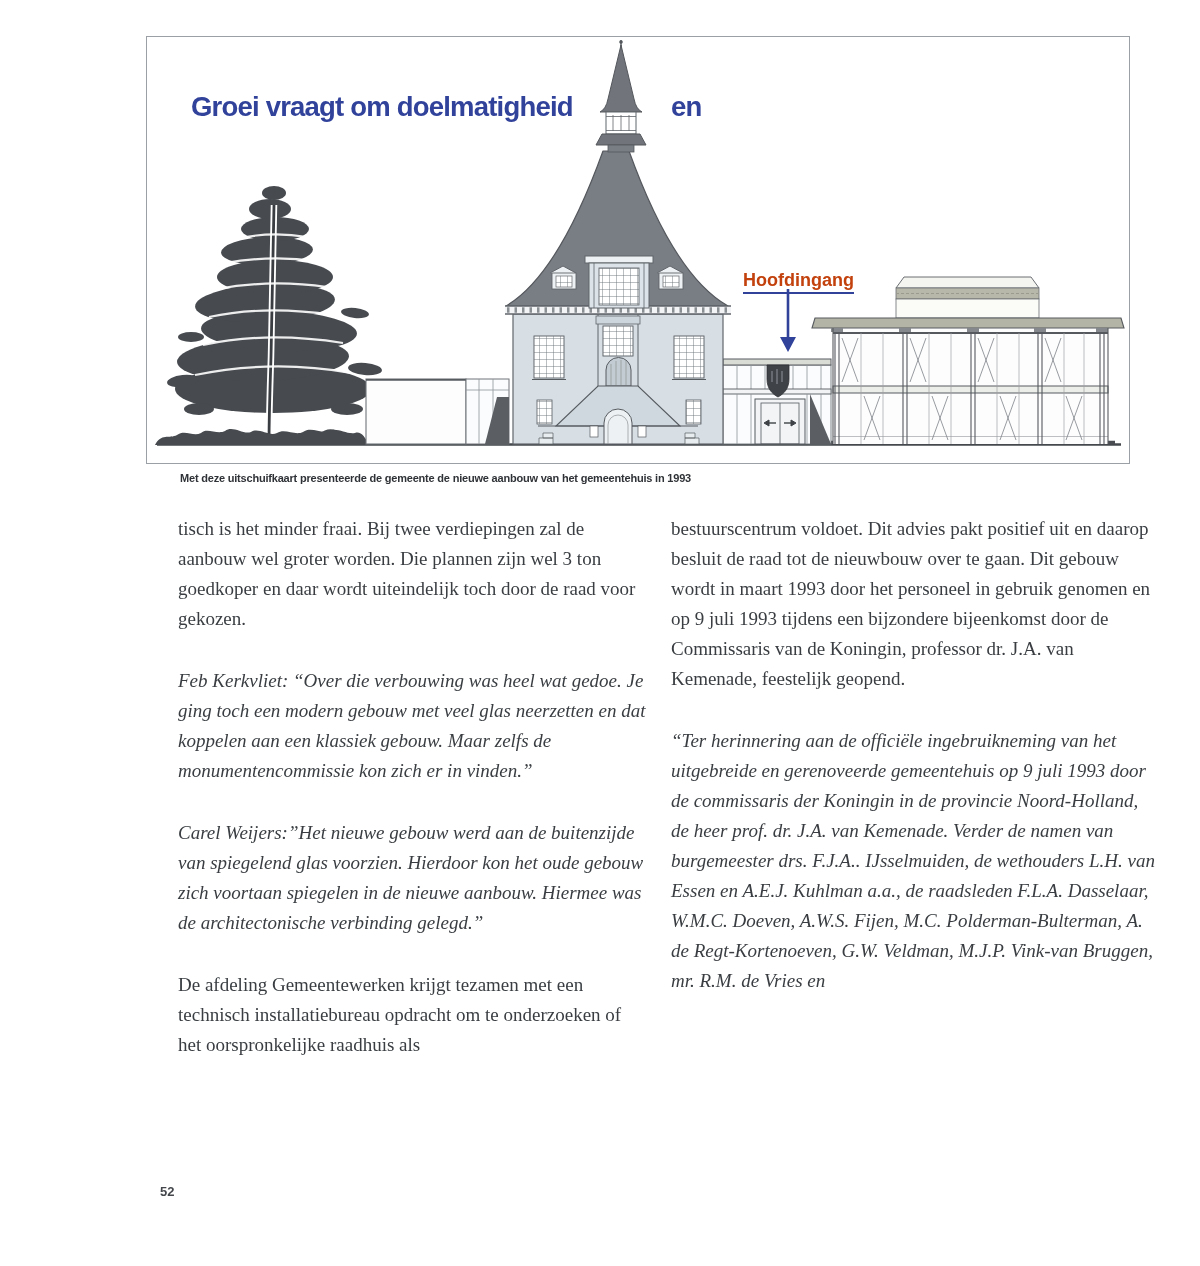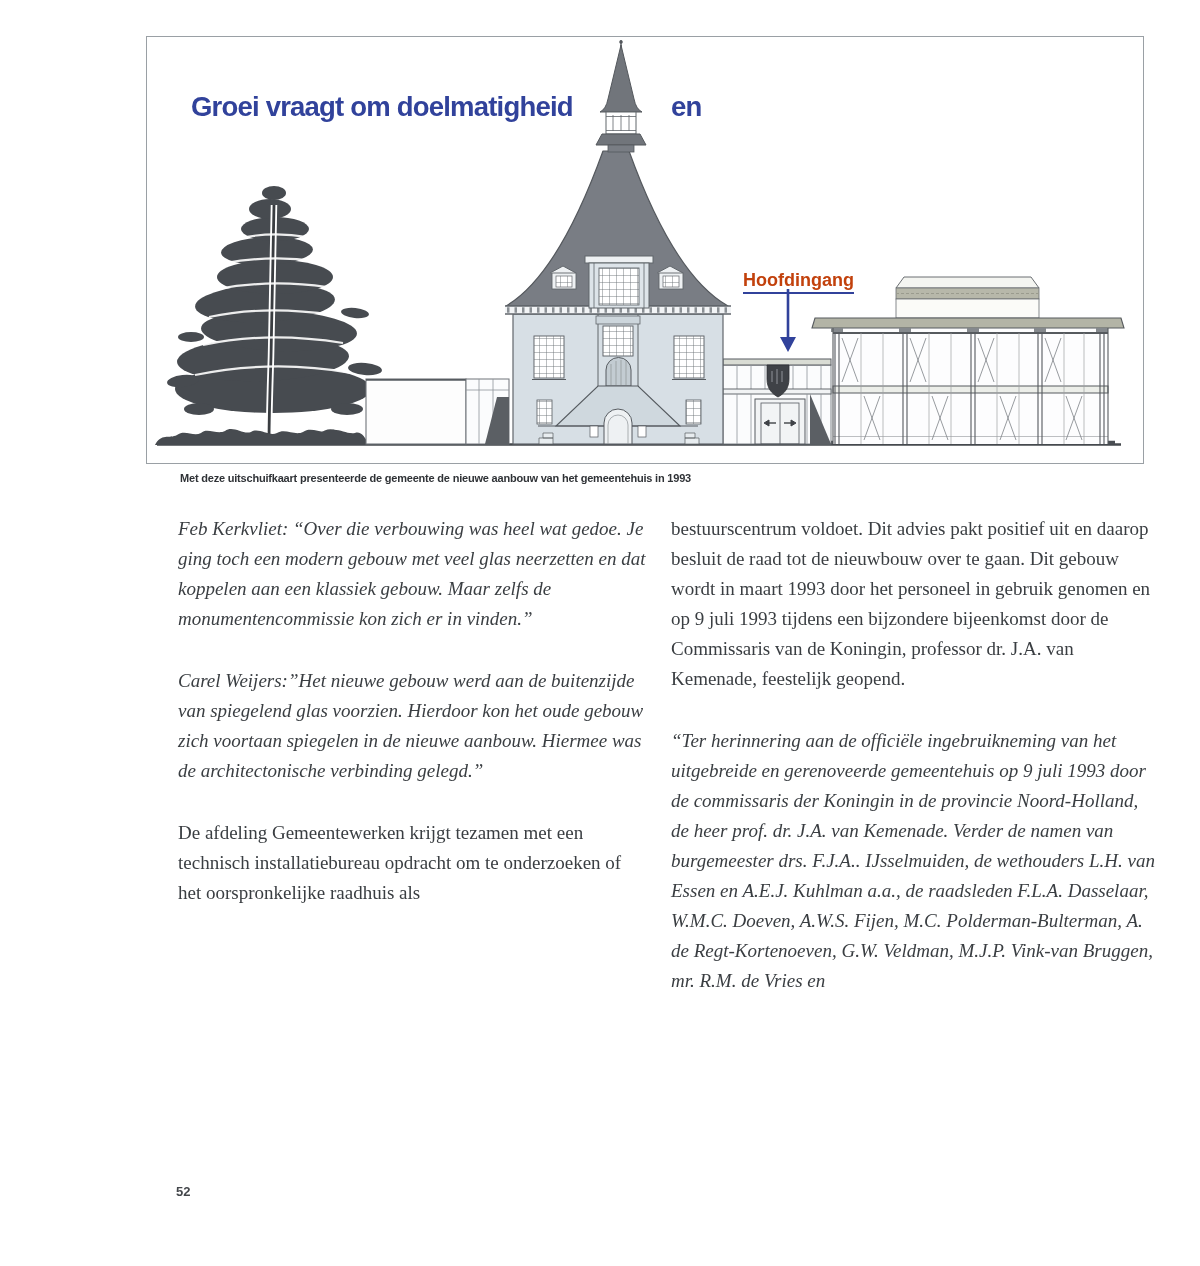--- a/index.html
+++ b/index.html
@@ -1,37 +1,37 @@
 <!DOCTYPE html>
 <html><head>
 <meta charset="utf-8">
 <style>
   html,body{margin:0;padding:0;background:#ffffff;}
   .page{position:relative;width:1200px;height:1266px;background:#ffffff;overflow:hidden;
         font-family:"Liberation Sans",sans-serif;}
   .figure-frame{position:absolute;left:146px;top:36px;width:982px;height:426px;
-        border:1.5px solid #9aa0a5;background:#ffffff;box-sizing:content-box;padding-left:14px;}
+        border:1.5px solid #9aa0a5;background:#ffffff;box-sizing:content-box;}
   .figure-frame svg{position:absolute;left:0;top:0;width:982px;height:426px;}
   .fig-title{position:absolute;color:#31429b;font-weight:bold;font-size:27.5px;
         letter-spacing:-0.8px;white-space:nowrap;font-family:"Liberation Sans",sans-serif;}
   .fig-title.t-left{left:44px;top:54px;}
   .fig-title.t-en{left:524px;top:54px;}
   .fig-title.t-right{left:578px;top:54px;}
   .hoofdingang{position:absolute;left:596px;top:233px;color:#c2410c;font-weight:bold;
         font-size:18px;border-bottom:2px solid #31429b;padding-bottom:1px;white-space:nowrap;}
   .caption{position:absolute;left:180px;top:472px;width:900px;color:#2f3236;
         font-weight:bold;font-size:11px;letter-spacing:-0.2px;}
   .col{position:absolute;top:514px;color:#3a3e42;font-family:"Liberation Serif",serif;
         font-size:19px;line-height:30px;}
   .col-left{left:178px;width:470px;}
   .col-right{left:671px;width:484px;}
   .col p{margin:0;}
   .col p.gap{margin-bottom:32px;}
   .col p.italic{font-style:italic;}
-  .pagenum{position:absolute;left:176px;top:1184px;color:#44474b;font-weight:bold;font-size:13px;}
+  .pagenum{position:absolute;left:160px;top:1184px;color:#44474b;font-weight:bold;font-size:13px;}
 </style>
 </head>
 <body>
 
 <div class="page">
 
   <div class="figure-frame">
     <svg viewBox="0 0 982 426" xmlns="http://www.w3.org/2000/svg">
       <defs>
         <pattern id="wgrid" width="7" height="7" patternUnits="userSpaceOnUse">
@@ -207,20 +207,21 @@
     </svg>
 
     <div class="fig-title t-left">Groei vraagt om doelmatigheid</div>
     <div class="fig-title t-en">en</div>
     <div class="hoofdingang">Hoofdingang</div>
   </div>
 
   <div class="caption">Met deze uitschuifkaart presenteerde de gemeente de nieuwe aanbouw van het gemeentehuis in 1993</div>
 
   <div class="col col-left">
+    <p class="gap">tisch is het minder fraai.  Bij twee verdiepingen zal de aanbouw wel groter worden. Die plannen zijn wel 3 ton goedkoper en daar wordt uiteindelijk toch door de raad voor gekozen.</p>
     <p class="italic gap">Feb Kerkvliet: “Over die verbouwing was heel wat gedoe. Je ging toch een modern gebouw met veel glas neerzetten en dat koppelen aan een klassiek gebouw. Maar zelfs de monumentencommissie kon zich er in vinden.”</p>
     <p class="italic gap">Carel Weijers:”Het nieuwe gebouw werd aan de buitenzijde van spiegelend glas voorzien. Hierdoor kon het oude gebouw zich voortaan spiegelen in de nieuwe aanbouw. Hiermee was de architectonische verbinding gelegd.”</p>
     <p>De afdeling Gemeentewerken krijgt tezamen met een technisch installatiebureau opdracht om te onderzoeken of het oorspronkelijke raadhuis als</p>
   </div>
 
   <div class="col col-right">
     <p class="gap">bestuurscentrum voldoet. Dit advies pakt positief uit en daarop besluit de raad tot de nieuwbouw over te gaan. Dit gebouw wordt in maart 1993 door het personeel in gebruik genomen en op 9 juli 1993 tijdens een bijzondere bijeenkomst door de Commissaris van de Koningin, professor dr. J.A. van Kemenade, feestelijk geopend.</p>
     <p class="italic">“Ter herinnering aan de officiële ingebruikneming van het uitgebreide en gerenoveerde gemeentehuis op 9 juli 1993 door de commissaris der Koningin in de provincie Noord-Holland, de heer prof. dr. J.A. van Kemenade. Verder de namen van burgemeester drs. F.J.A.. IJsselmuiden, de wethouders L.H. van Essen en A.E.J. Kuhlman a.a., de raadsleden F.L.A. Dasselaar, W.M.C. Doeven, A.W.S. Fijen, M.C. Polderman-Bulterman, A. de Regt-Kortenoeven, G.W. Veldman, M.J.P. Vink-van Bruggen, mr. R.M. de Vries en</p>
   </div>
 

